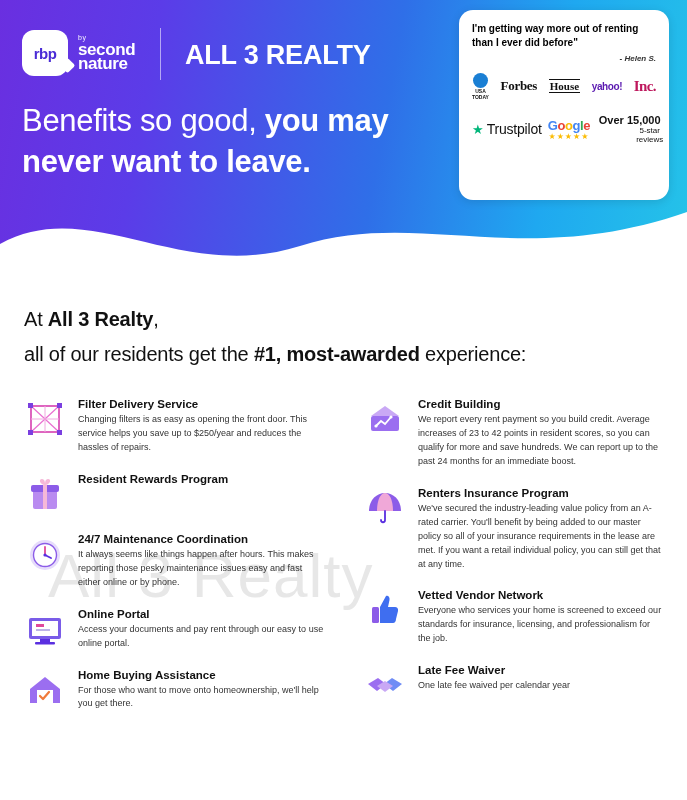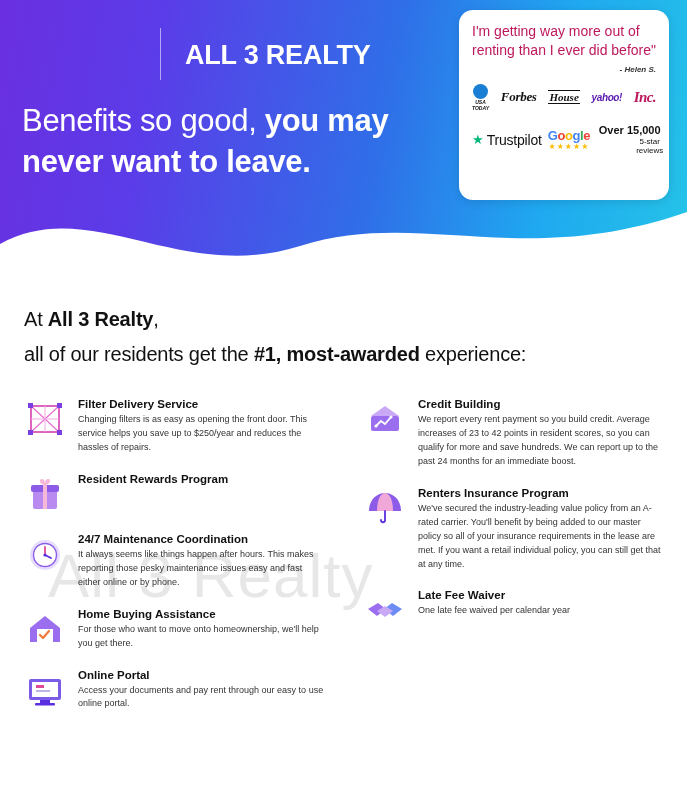--- a/index.html
+++ b/index.html
@@ -66,28 +66,28 @@
   .card {
     position: absolute; right: 18px; top: 10px;
     width: 210px; height: 190px;
     background: #fff;
     border-radius: 14px;
     box-shadow: 0 2px 10px rgba(0,0,0,.12);
     padding: 12px 13px 10px 13px;
     overflow: hidden;
   }
   .card-quote {
-    color: #be185d; font-size: 14px; font-weight: normal; line-height: 1.35;
+    color: #000000; font-size: 10px; font-weight: bold; line-height: 1.35;
   }
   .card-attr {
     text-align: right; font-size: 8px; color: #333; margin-top: 5px; font-weight: bold; font-style: italic;
   }
   .logo-row {
     display: flex; align-items: center; justify-content: space-between;
-    margin-top: 10px; gap: 4px; font-style: italic;
+    margin-top: 10px; gap: 4px;
   }
   .logo-usa {
     display: flex; flex-direction: column; align-items: center; line-height: .95;
   }
   .usa-dot { width: 15px; height: 15px; border-radius: 50%; background: #1a7fd4; }
   .usa-t { font-size: 5px; font-weight: bold; color: #111; margin-top: 1px; }
   .logo-forbes { font-family: "Liberation Serif", serif; font-weight: bold; font-size: 13px; color:#111; letter-spacing:-.3px;}
   .logo-house { font-family: "Liberation Serif", serif; font-weight: bold; font-size: 11px; color:#111; border-top:1.5px solid #111; border-bottom:1.5px solid #111; padding:0 1px;}
   .logo-yahoo { font-size: 10px; font-weight: bold; color:#5a19b0; letter-spacing:-.4px;}
   .logo-inc { font-family: "Liberation Serif", serif; font-weight: bold; font-size: 15px; color:#be185d; letter-spacing:-.6px;}
@@ -140,20 +140,31 @@
 
 <div class="page">
 
   <div class="hero">
 
     <svg class="hero-wave" viewBox="0 0 687 120" preserveAspectRatio="none">
       <path d="M0,70 C90,20 180,110 300,72 C420,34 520,96 687,38 L687,120 L0,120 Z" fill="#ffffff"></path>
       <path d="M0,88 C100,44 190,124 310,90 C430,56 530,110 687,58 L687,120 L0,120 Z" fill="#ffffff" opacity="0.55"></path>
     </svg>
 
+    <div class="brand">
+      <div class="rbp-badge">
+        <span>rbp</span>
+        <span class="notch"></span>
+      </div>
+      <div class="sn-lock">
+        <span class="sn-by">by</span>
+        <span class="sn-name">second</span>
+        <span class="sn-name2">nature</span>
+      </div>
+    </div>
 
     <div class="vdiv"></div>
 
     <div class="company-name">ALL 3 REALTY</div>
 
     <div class="headline">
       <span class="lt">Benefits so good,</span>
       <span class="bd">you may</span><br>
       <span class="bd">never want to leave.</span>
     </div>
@@ -254,48 +265,48 @@
         </div>
         <div class="it-body">
           <div class="it-title">24/7 Maintenance Coordination</div>
           <div class="it-desc">It always seems like things happen after hours. This makes reporting those pesky maintenance issues easy and fast either online or by phone.</div>
         </div>
       </div>
 
       <div class="item">
         <div class="ico">
           <svg width="42" height="42" viewBox="0 0 42 42">
-            <path d="M6 20 L21 8 L36 20 L36 34 L6 34 Z" fill="#9b6ef0"></path>
-            <rect x="13" y="21" width="16" height="13" fill="#fff"></rect>
-            <path d="M16 27 l3 3 l6 -7" fill="none" stroke="#f07a3a" stroke-width="2.2" stroke-linecap="round" stroke-linejoin="round"></path>
-          </svg>
-        </div>
-        <div class="it-body">
-          <div class="it-title">Home Buying Assistance</div>
-          <div class="it-desc">For those who want to move onto homeownership, we'll help you get there.</div>
-        </div>
-      </div>
-
-      <div class="item">
-        <div class="ico">
-          <svg width="42" height="42" viewBox="0 0 42 42">
             <rect x="5" y="10" width="32" height="21" rx="2" fill="#7a5ce8"></rect>
             <rect x="8" y="13" width="26" height="15" fill="#fff"></rect>
             <rect x="12" y="16" width="8" height="3" fill="#e0489a"></rect>
             <rect x="12" y="21" width="14" height="2" fill="#bdb3e8"></rect>
             <rect x="16" y="31" width="10" height="3" fill="#5a2fe0"></rect>
             <rect x="11" y="34" width="20" height="2.5" rx="1" fill="#5a2fe0"></rect>
           </svg>
         </div>
         <div class="it-body">
           <div class="it-title">Online Portal</div>
           <div class="it-desc">Access your documents and pay rent through our easy to use online portal.</div>
         </div>
       </div>
 
+      <div class="item">
+        <div class="ico">
+          <svg width="42" height="42" viewBox="0 0 42 42">
+            <path d="M6 20 L21 8 L36 20 L36 34 L6 34 Z" fill="#9b6ef0"></path>
+            <rect x="13" y="21" width="16" height="13" fill="#fff"></rect>
+            <path d="M16 27 l3 3 l6 -7" fill="none" stroke="#f07a3a" stroke-width="2.2" stroke-linecap="round" stroke-linejoin="round"></path>
+          </svg>
+        </div>
+        <div class="it-body">
+          <div class="it-title">Home Buying Assistance</div>
+          <div class="it-desc">For those who want to move onto homeownership, we'll help you get there.</div>
+        </div>
+      </div>
+
     </div>
 
     <div class="col">
 
       <div class="item">
         <div class="ico">
           <svg width="42" height="42" viewBox="0 0 42 42">
             <rect x="7" y="18" width="28" height="15" rx="2" fill="#9b6ef0"></rect>
             <path d="M7 18 L21 8 L35 18 Z" fill="#c9a8f5"></path>
             <path d="M12 28 l5 -5 l4 3 l6 -7" fill="none" stroke="#fff" stroke-width="1.8" stroke-linecap="round"></path>
@@ -316,20 +327,32 @@
             <path d="M13 24 C13 13 16.5 6 21 6 C25.5 6 29 13 29 24 Z" fill="#f0a8d8"></path>
             <path d="M21 24 L21 33 C21 36 17 36 17 33" fill="none" stroke="#5a2fe0" stroke-width="1.8" stroke-linecap="round"></path>
           </svg>
         </div>
         <div class="it-body">
           <div class="it-title">Renters Insurance Program</div>
           <div class="it-desc">We've secured the industry-leading value policy from an A-rated carrier. You'll benefit by being added to our master policy so all of your insurance requirements in the lease are met. If you want a retail individual policy, you can still get that at any time.</div>
         </div>
       </div>
 
+      <div class="item">
+        <div class="ico">
+          <svg width="42" height="42" viewBox="0 0 42 42">
+            <path d="M16 18 L16 34 L29 34 C31 34 32 32 32 30 L34 22 C34.5 19.5 33 18 31 18 L24 18 L25.5 11 C26 8 24 6 22 7 L16 18 Z" fill="#3f6ef0"></path>
+            <rect x="8" y="18" width="7" height="16" rx="1.5" fill="#8c5ce8"></rect>
+          </svg>
+        </div>
+        <div class="it-body">
+          <div class="it-title">Vetted Vendor Network</div>
+          <div class="it-desc">Everyone who services your home is screened to exceed our standards for insurance, licensing, and professionalism for the job.</div>
+        </div>
+      </div>
 
       <div class="item">
         <div class="ico">
           <svg width="42" height="42" viewBox="0 0 42 42">
             <path d="M4 20 L14 14 L22 20 L13 27 Z" fill="#9b6ef0"></path>
             <path d="M38 20 L28 14 L20 20 L29 27 Z" fill="#6f8cf5"></path>
             <path d="M13 22 L21 17 L29 22 L21 28 Z" fill="#c9a8f5"></path>
           </svg>
         </div>
         <div class="it-body">

